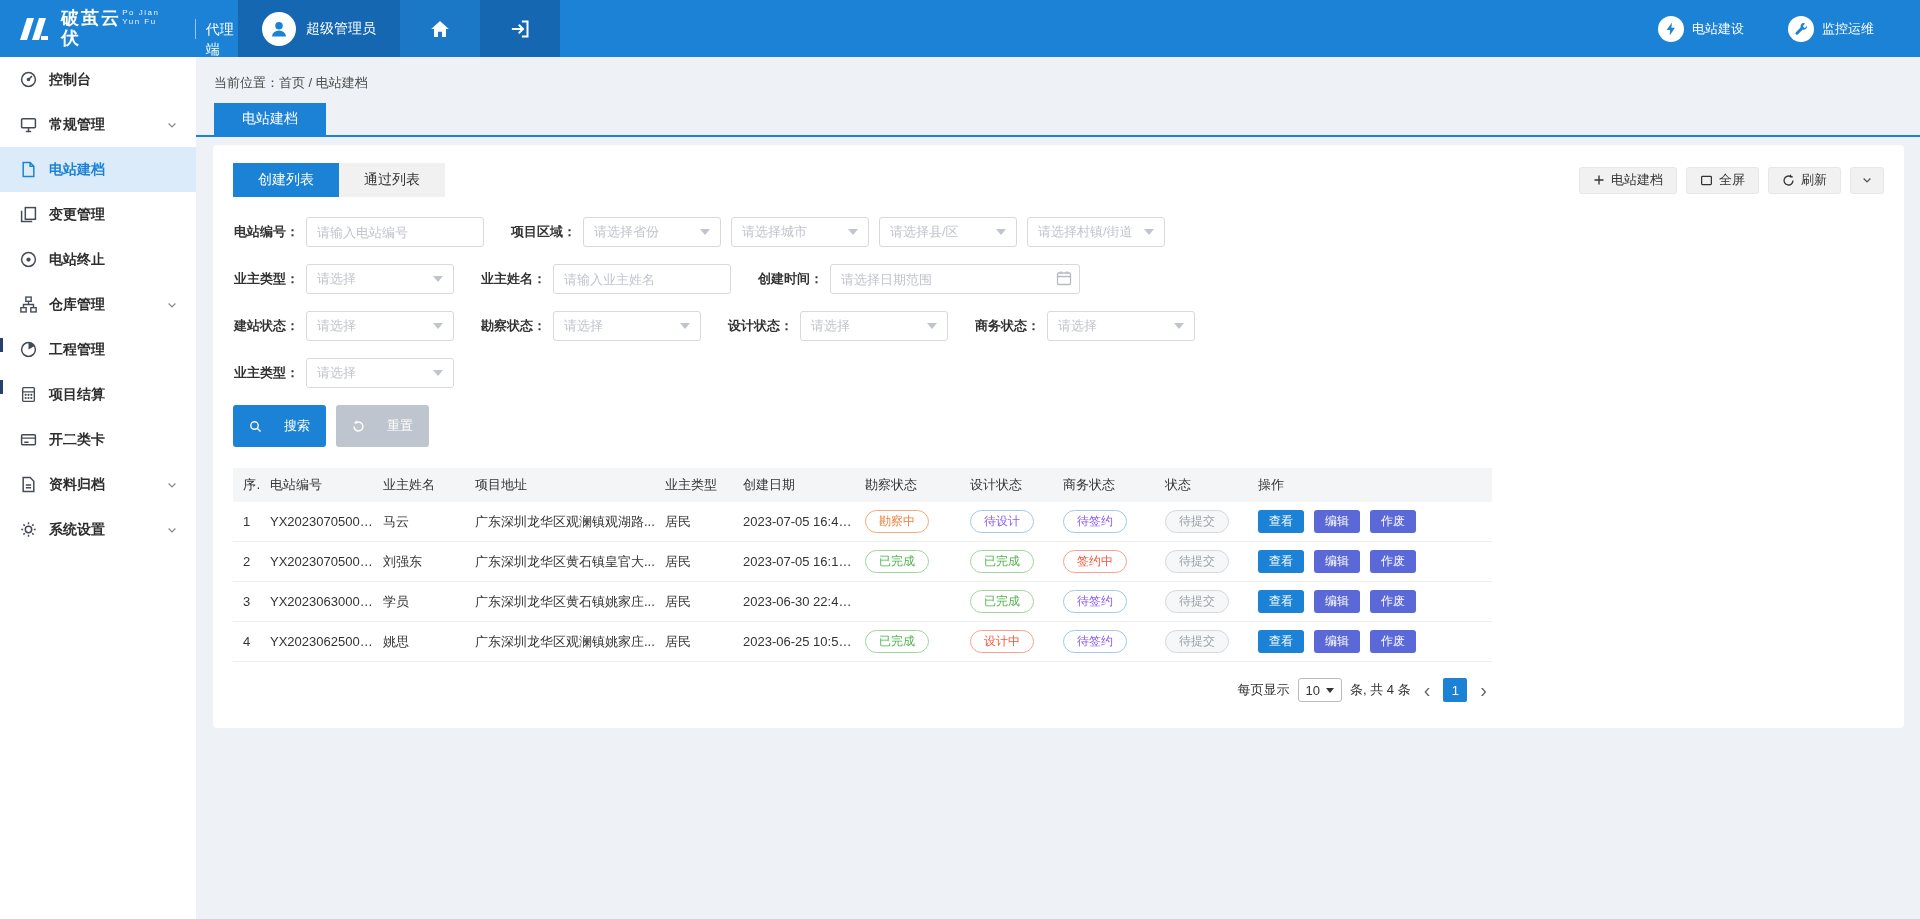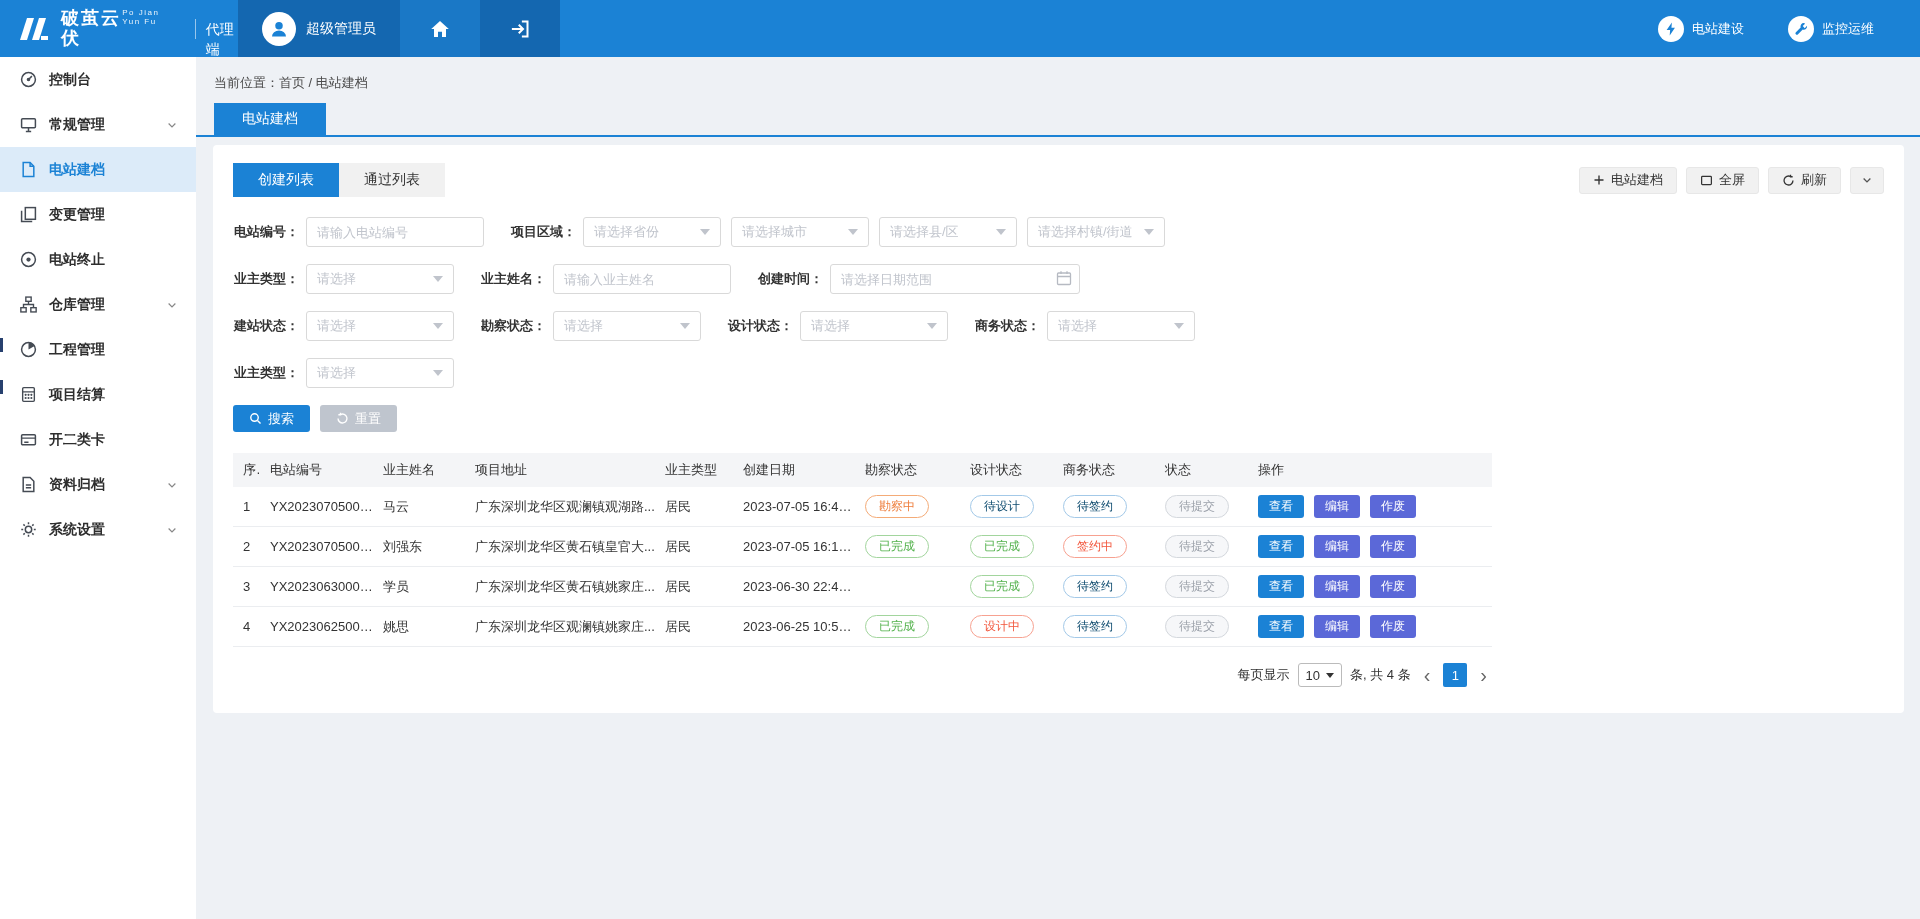--- a/index.html
+++ b/index.html
@@ -67,38 +67,38 @@
   .f-select { width:148px; display:flex; align-items:center; justify-content:space-between; cursor:pointer; }
   .f-select .ph { color:#c0c4cc; }
   .caret { width:0; height:0; border-left:5px solid transparent; border-right:5px solid transparent; border-top:6px solid #c0c4cc; }
   .sel-sm { width:138px; margin-right:10px; }
   .sel-sm:last-child { margin-right:0; }
   .date-wrap { position:relative; }
   .date-input { width:250px; }
   .date-ico { position:absolute; right:8px; top:6px; }
 
   .btn-row { display:flex; gap:10px; margin-top:3px; }
-  .btn { display:flex; align-items:center; gap:6px; border:none; border-radius:3px; height:27px;
+  .btn { display:flex; align-items:center; gap:22px; border:none; border-radius:3px; height:42px;
     padding:0 16px; font-size:13px; color:#fff; cursor:pointer; font-family:inherit; }
   .btn-search { background:#1b82d5; }
   .btn-reset { background:#bfc5ce; }
 
   
   .table { width:1259px; margin-top:21px; font-size:13px; color:#333; }
   .trow { display:flex; align-items:center; border-bottom:1px solid #ebedf0; height:40px; }
   .trow.thead { background:#f4f5f7; height:34px; border-bottom:none; }
   .tc { padding-left:10px; flex:none; white-space:nowrap; overflow:hidden; text-overflow:ellipsis; }
   .c0{width:27px;} .c1{width:113px;} .c2{width:92px;} .c3{width:190px;} .c4{width:78px;}
   .c5{width:122px;} .c6{width:105px;} .c7{width:93px;} .c8{width:102px;} .c9{width:93px;} .c10{width:244px;}
 
   .badge { display:inline-block; padding:3px 13px; border-radius:12px; border:1px solid #ccc; font-size:12px; line-height:15px; }
   .badge:empty { display:none; }
   .badge-orange { color:#ee7d3b; border-color:#f4ab77; }
   .badge-red    { color:#f2573d; border-color:#f7a190; }
-  .badge-blue   { color:#0c4a6e; border-color:#a3c9e8; }
+  .badge-blue   { color:#8b5cf6; border-color:#a3c9e8; }
   .badge-green  { color:#52b14b; border-color:#a2d59d; }
   .badge-gray   { color:#9ba1aa; border-color:#d4d8dd; background:#f6f7f9; }
 
   .actions { display:flex; gap:10px; }
   .act { border:none; border-radius:3px; height:23px; padding:0 11px; font-size:12px; color:#fff; cursor:pointer; font-family:inherit; }
   .act-view { background:#1b82d5; }
   .act-edit, .act-void { background:#5b68d8; }
 
   
   .pager { width:1259px; margin-top:16px; display:flex; justify-content:flex-end; align-items:center; gap:8px; font-size:13px; color:#333; }

